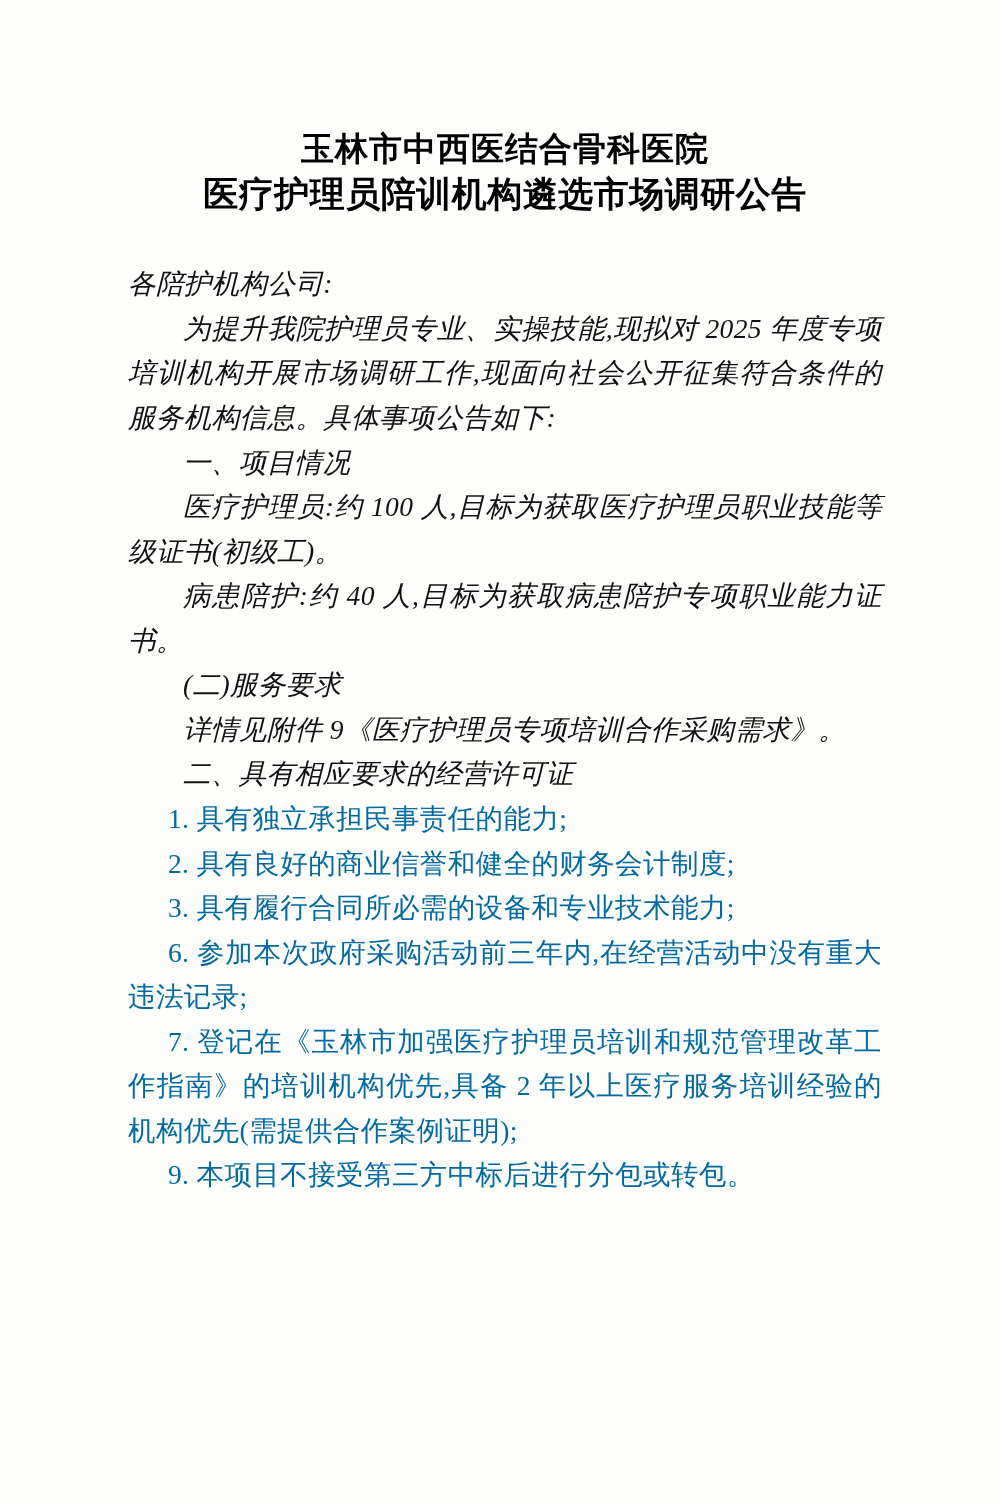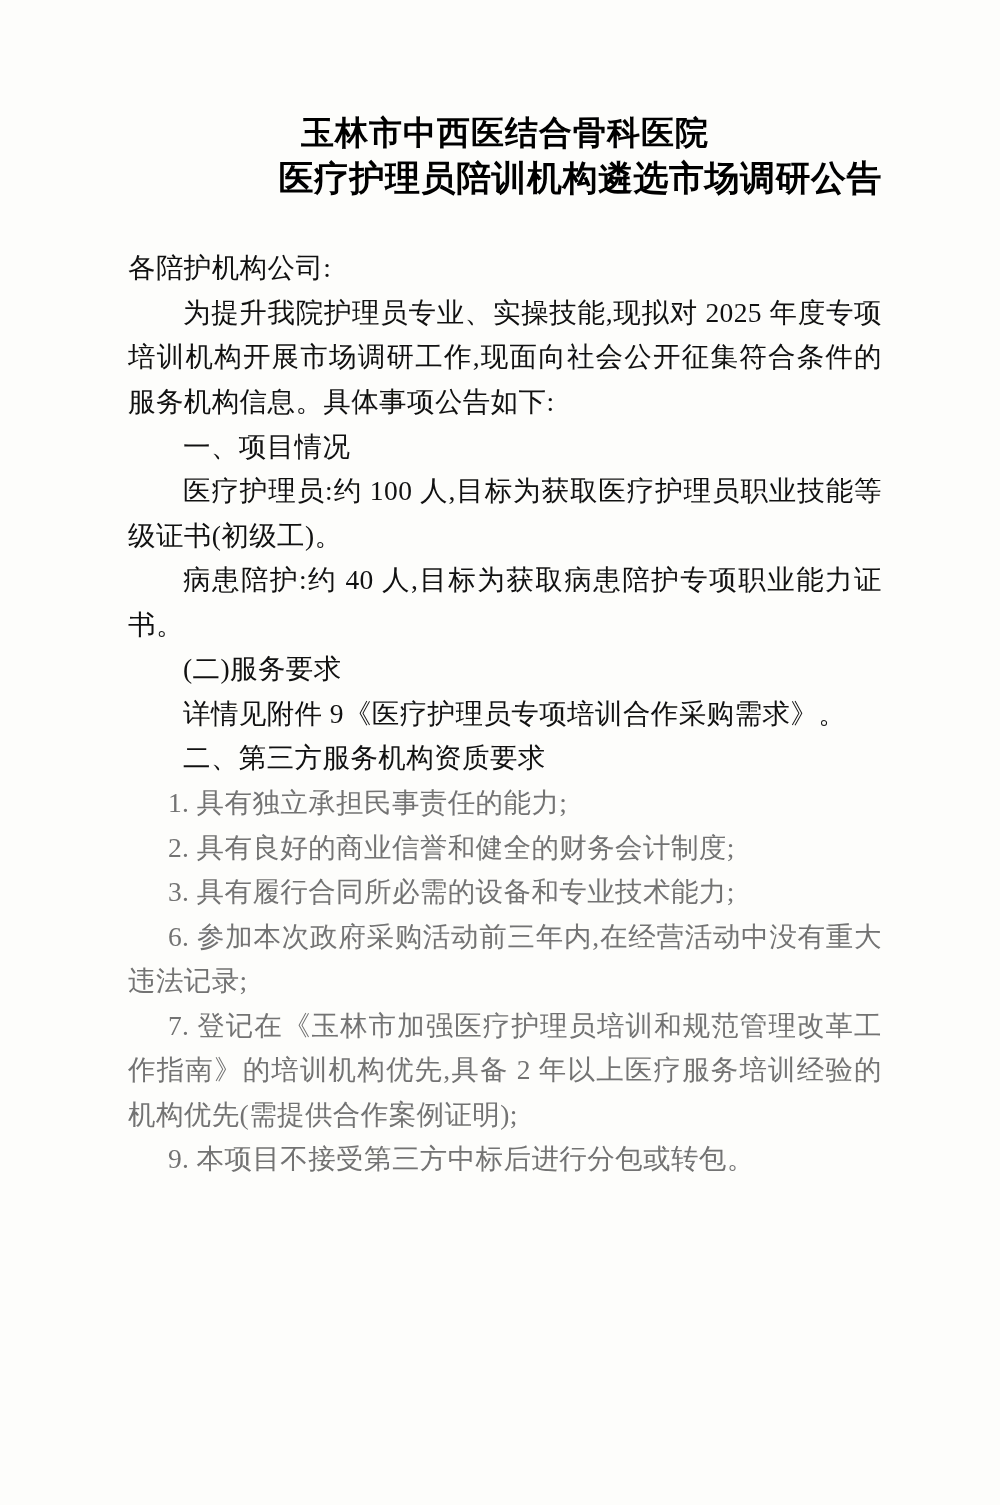--- a/index.html
+++ b/index.html
@@ -21,55 +21,55 @@
     background: #fdfdfb;
     padding: 0;
     box-sizing: border-box;
   }
   .doc-body {
     padding: 112px 118px 0 128px;
     box-sizing: border-box;
   }
   .title-block {
     text-align: center;
-    margin: 0 0 46px 0;
+    margin: 16px 0 46px 0;
   }
   .title-line {
     font-family: "DejaVu Serif", "Liberation Serif", serif;
     font-weight: 700;
     letter-spacing: 1px;
     color: #000;
     line-height: 1.30;
   }
   .title-line.l1 {
     font-size: 33px;
   }
   .title-line.l2 {
     font-size: 35px;
     letter-spacing: 0.5px;
-    text-align: right;
   }
   .para {
     font-size: 27.5px;
     line-height: 1.62;
     text-align: justify;
     text-justify: inter-ideograph;
     margin: 0;
     color: #111;
     letter-spacing: 0.4px;
+    font-style: italic;
   }
   .indent-0 { text-indent: 0; }
   .indent-1 { text-indent: 2em; }
   .list-item {
     font-size: 27.5px;
     line-height: 1.62;
     text-align: justify;
     text-justify: inter-ideograph;
     margin: 0;
-    color: #737373;
+    color: #0369a1;
     text-indent: 1.45em;
     letter-spacing: 0.4px;
   }
 </style>
 </head>
 <body>
 
 <div class="page">
   <div class="doc-body">
 
@@ -78,21 +78,21 @@
       <div class="title-line l2">医疗护理员陪训机构遴选市场调研公告</div>
     </div>
 
     <p class="para indent-0">各陪护机构公司:</p>
     <p class="para indent-1">为提升我院护理员专业、实操技能,现拟对 2025 年度专项培训机构开展市场调研工作,现面向社会公开征集符合条件的服务机构信息。具体事项公告如下:</p>
     <p class="para indent-1">一、项目情况</p>
     <p class="para indent-1">医疗护理员:约 100 人,目标为获取医疗护理员职业技能等级证书(初级工)。</p>
     <p class="para indent-1">病患陪护:约 40 人,目标为获取病患陪护专项职业能力证书。</p>
     <p class="para indent-1">(二)服务要求</p>
     <p class="para indent-1">详情见附件 9《医疗护理员专项培训合作采购需求》。</p>
-    <p class="para indent-1">二、第三方服务机构资质要求</p>
+    <p class="para indent-1">二、具有相应要求的经营许可证</p>
 
     <p class="list-item"><span>1.</span>&nbsp;<span>具有独立承担民事责任的能力;</span></p>
     <p class="list-item"><span>2.</span>&nbsp;<span>具有良好的商业信誉和健全的财务会计制度;</span></p>
     <p class="list-item"><span>3.</span>&nbsp;<span>具有履行合同所必需的设备和专业技术能力;</span></p>
     <p class="list-item"><span>6.</span>&nbsp;<span>参加本次政府采购活动前三年内,在经营活动中没有重大违法记录;</span></p>
     <p class="list-item"><span>7.</span>&nbsp;<span>登记在《玉林市加强医疗护理员培训和规范管理改革工作指南》的培训机构优先,具备 2 年以上医疗服务培训经验的机构优先(需提供合作案例证明);</span></p>
     <p class="list-item"><span>9.</span>&nbsp;<span>本项目不接受第三方中标后进行分包或转包。</span></p>
 
   </div>
 </div>

